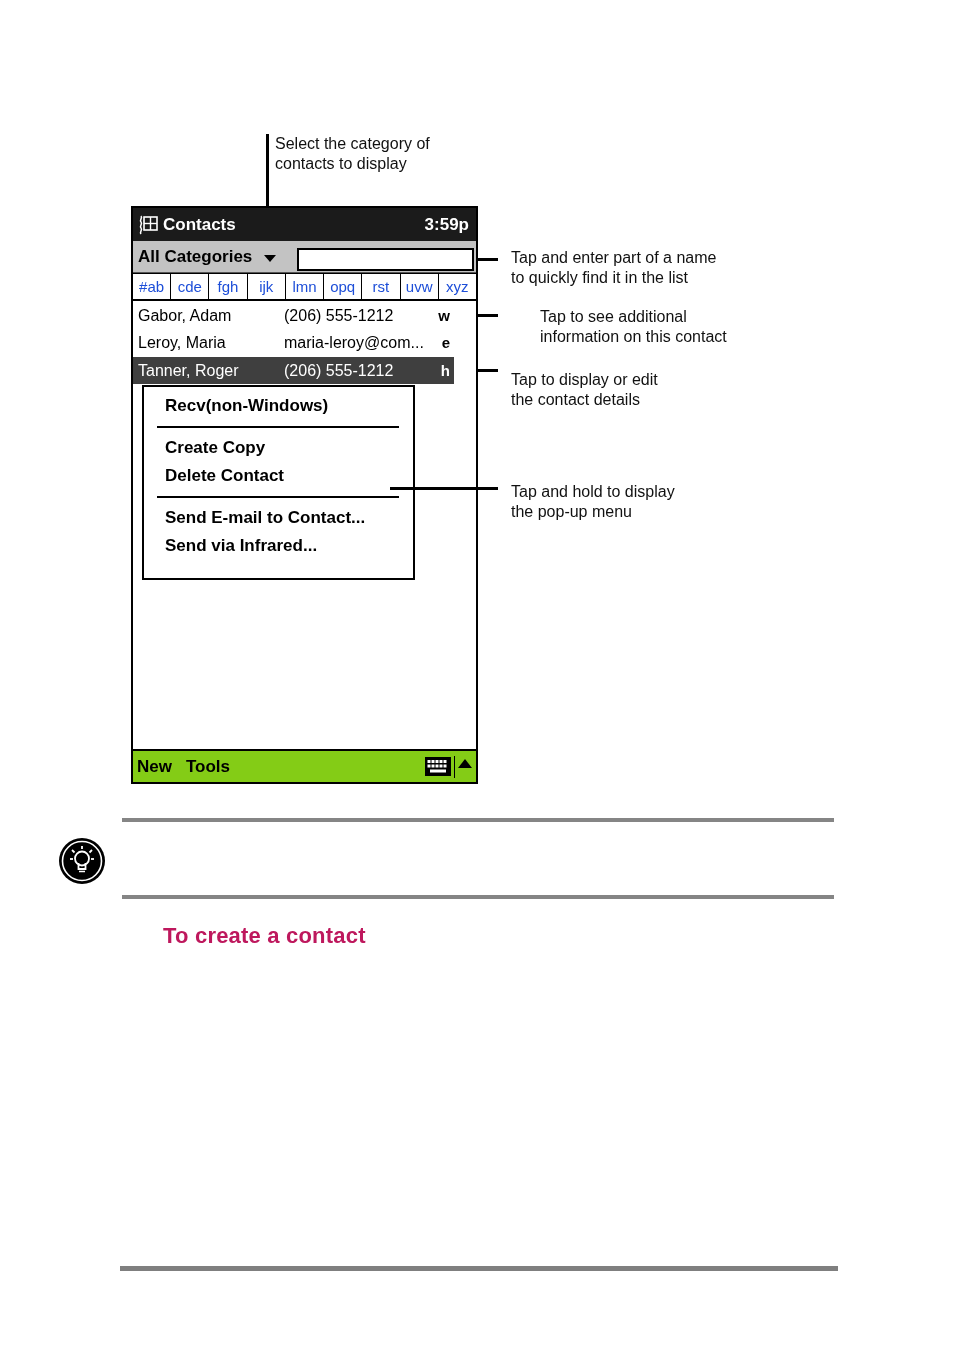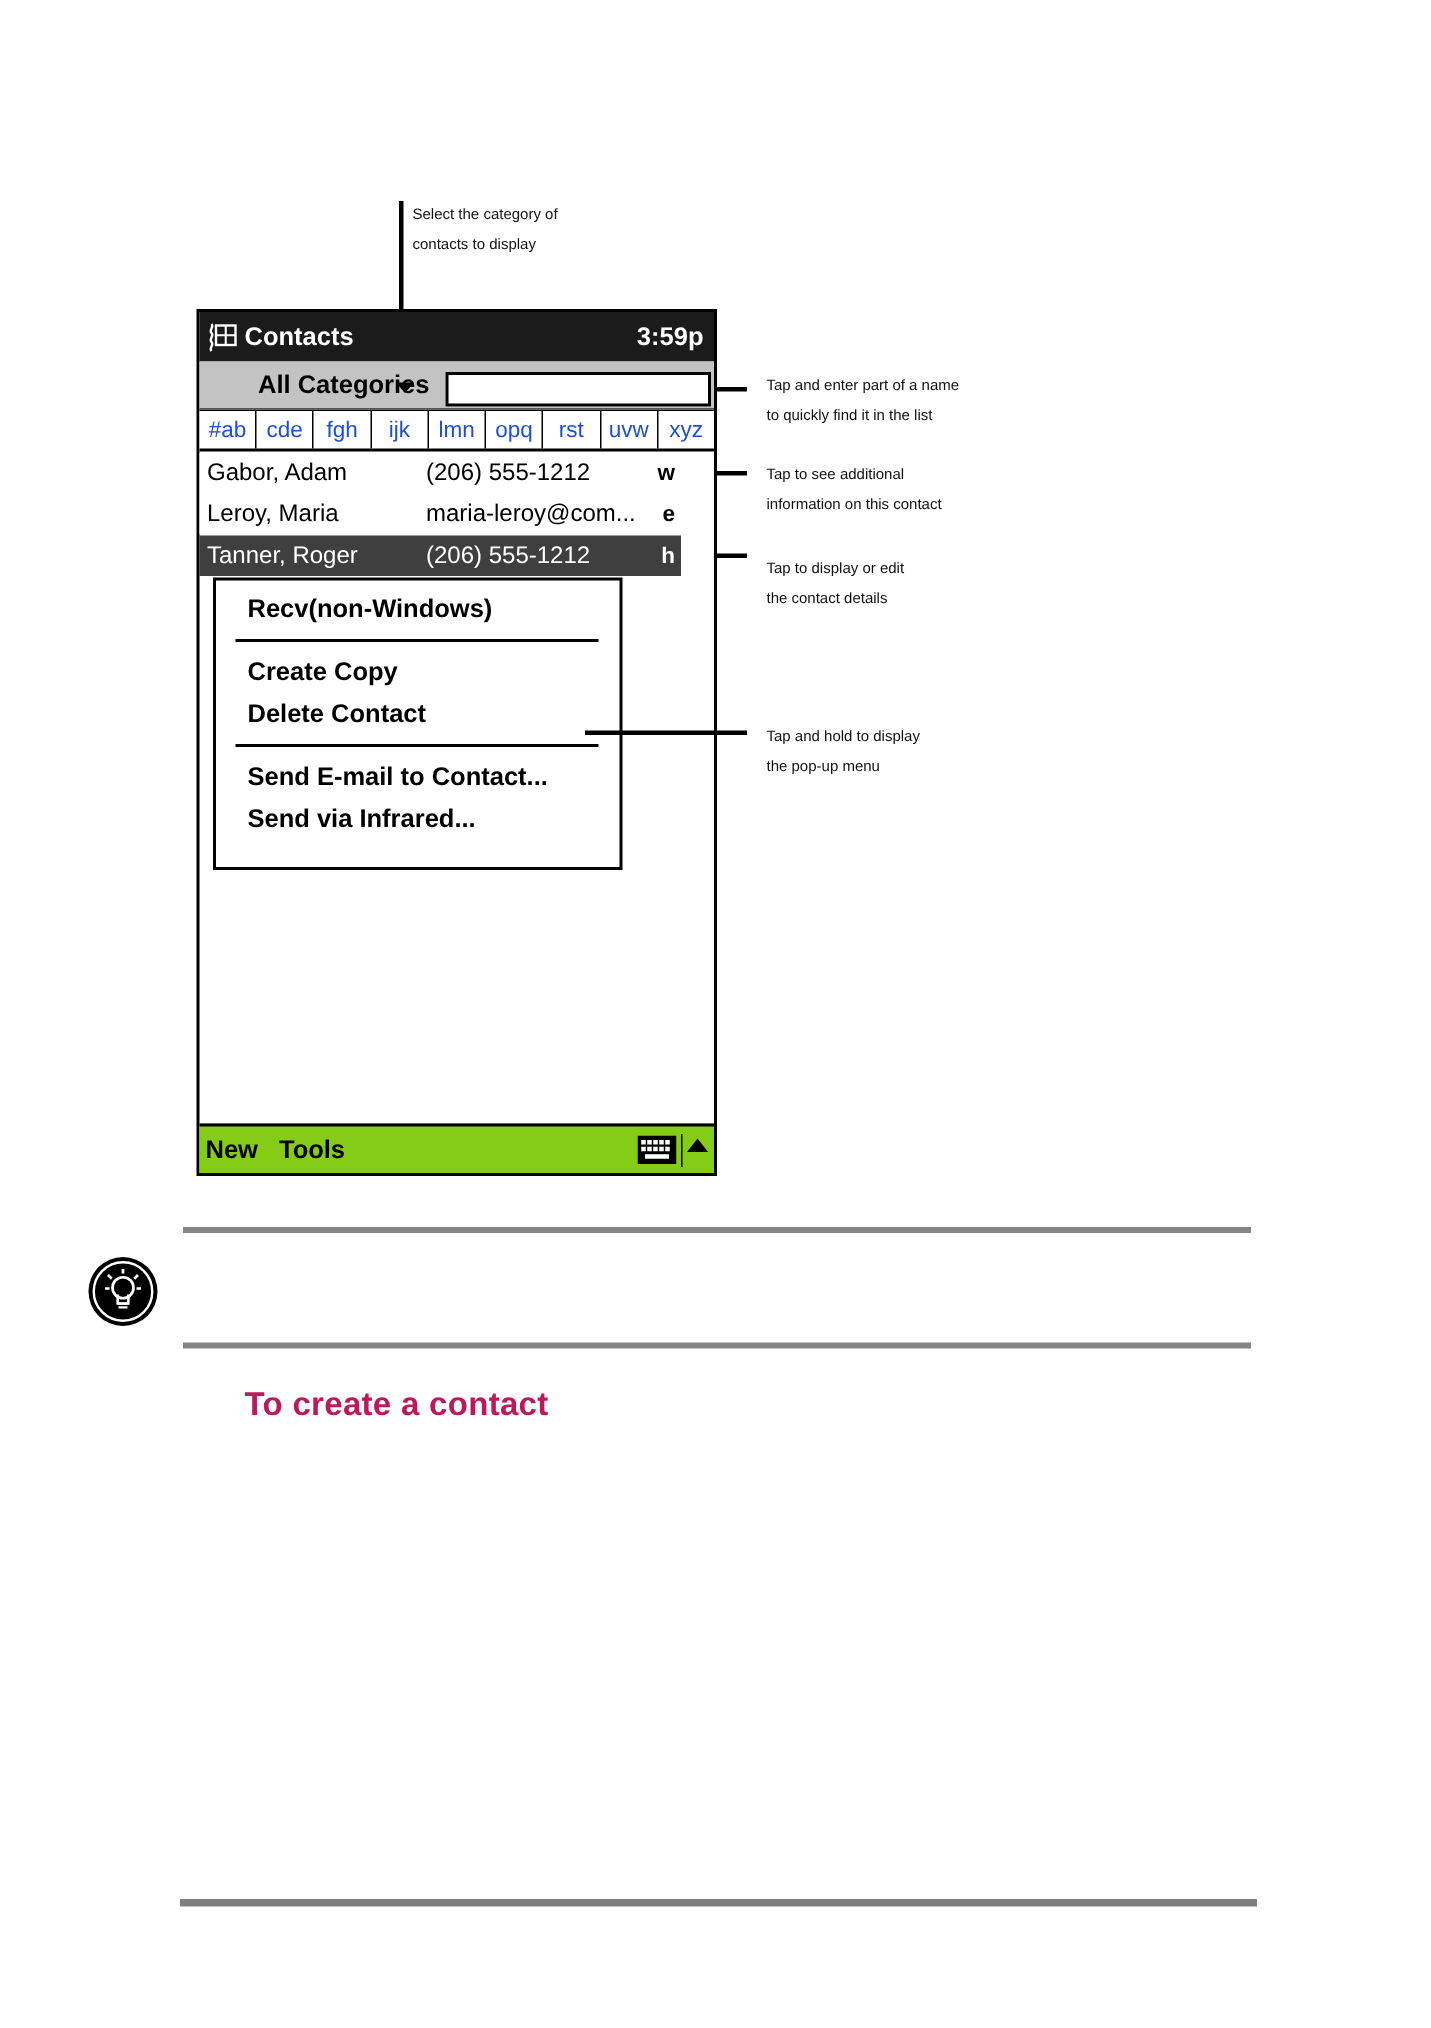--- a/index.html
+++ b/index.html
@@ -9,21 +9,21 @@
     width: 954px;
     height: 1352px;
     background: #ffffff;
     font-family: "Liberation Sans", sans-serif;
     overflow: hidden;
   }
 
   
   .ann {
     position: absolute;
-    font-size: 10px;
+    font-size: 16px;
     line-height: 20px;
     color: #111;
     white-space: pre-line;
   }
   .callout { position: absolute; background: #000; }
 
   
   .device {
     position: absolute;
     left: 131px; top: 206px;
@@ -44,21 +44,21 @@
   .titlebar .time  { font-weight: bold; font-size: 17px; margin-left: auto; margin-right: 7px; }
 
   .catbar {
     position: absolute; left: 0; top: 33px;
     width: 100%; height: 32px;
     background: #c3c3c3;
     border-bottom: 1px solid #555;
   }
   .catbar .cat-label {
     position: absolute; left: 5px; top: 6px;
-    font-weight: bold; font-size: 17px; color: #000; margin-left: 34px;
+    font-weight: bold; font-size: 17px; color: #000;
   }
   .catbar .dd-arrow {
     position: absolute; left: 131px; top: 14px;
     width: 0; height: 0;
     border-left: 6px solid transparent;
     border-right: 6px solid transparent;
     border-top: 7px solid #000;
   }
   .catbar .find-input {
     position: absolute; left: 164px; top: 7px;
@@ -247,21 +247,21 @@
           </svg>
         </span>
         <span class="kbd-divider"></span>
         <span class="up-arrow"></span>
       </span>
     </div>
   </div>
 
   <div class="ann" style="left:511px; top:248px;">Tap and enter part of a name
 to quickly find it in the list</div>
-  <div class="ann" style="left:511px; top:307px;">Tap to see additional
+  <div class="ann" style="left:540px; top:307px;">Tap to see additional
 information on this contact</div>
   <div class="ann" style="left:511px; top:370px;">Tap to display or edit
 the contact details</div>
   <div class="ann" style="left:511px; top:482px;">Tap and hold to display
 the pop-up menu</div>
 
   <div class="tip-rule" style="left:122px; top:818px; width:712px;"></div>
   <div class="tip-rule" style="left:122px; top:895px; width:712px;"></div>
   <span class="tip-icon">
     <svg width="48" height="48" viewBox="0 0 48 48">

